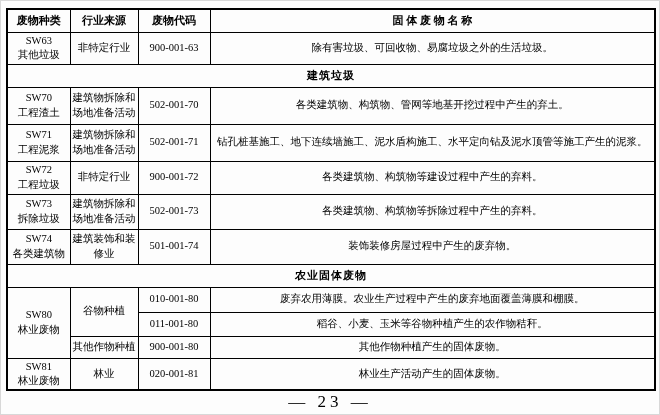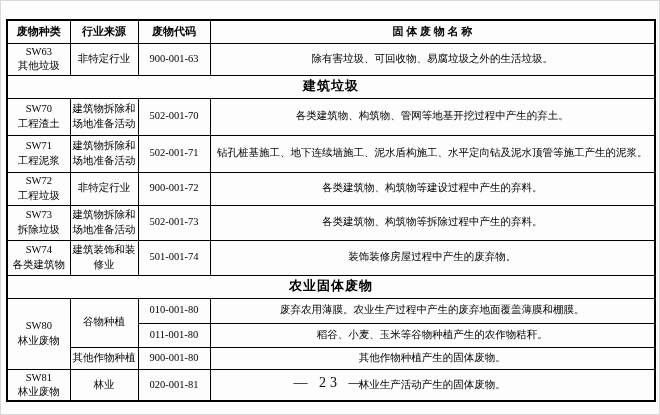--- a/index.html
+++ b/index.html
@@ -8,21 +8,21 @@
     background: #fdfdfd;
     box-sizing: border-box;
     border: 1px solid #d8d8d8;
     position: relative;
     font-family: "Liberation Serif", "DejaVu Serif", serif;
     color: #000;
     overflow: hidden;
   }
   table.catalog {
     position: absolute;
-    left: 5px; top: 18px;
+    left: 5px; top: 7px;
     width: 650px;
     border-collapse: collapse;
     table-layout: fixed;
     border: 2px solid #000;
   }
   .catalog th, .catalog td {
     border: 1px solid #000;
     font-size: 10.5px;
     line-height: 1.35;
     vertical-align: middle;
@@ -32,31 +32,30 @@
   .catalog th {
     font-size: 11px;
     font-weight: bold;
     text-align: center;
   }
   .cell-center { text-align: center; }
   .cell-name { text-align: center; padding-left: 4px; padding-right: 3px; }
   .section-row td {
     font-weight: bold;
     text-align: center;
-    font-size: 13px;
+    font-size: 11px;
     letter-spacing: 1px;
-    font-family: Liberation Mono, monospace;
   }
   .two-line div { }
   .page-footer {
     position: absolute;
     left: 0; right: 0;
-    bottom: 23px;
+    bottom: 2px;
     text-align: center;
-    font-size: 14px;
+    font-size: 17px;
     letter-spacing: 4px;
   }
 </style>
 </head>
 <body>
 
 <table class="catalog">
   <colgroup>
     <col style="width:63px">
       <col style="width:68px">

